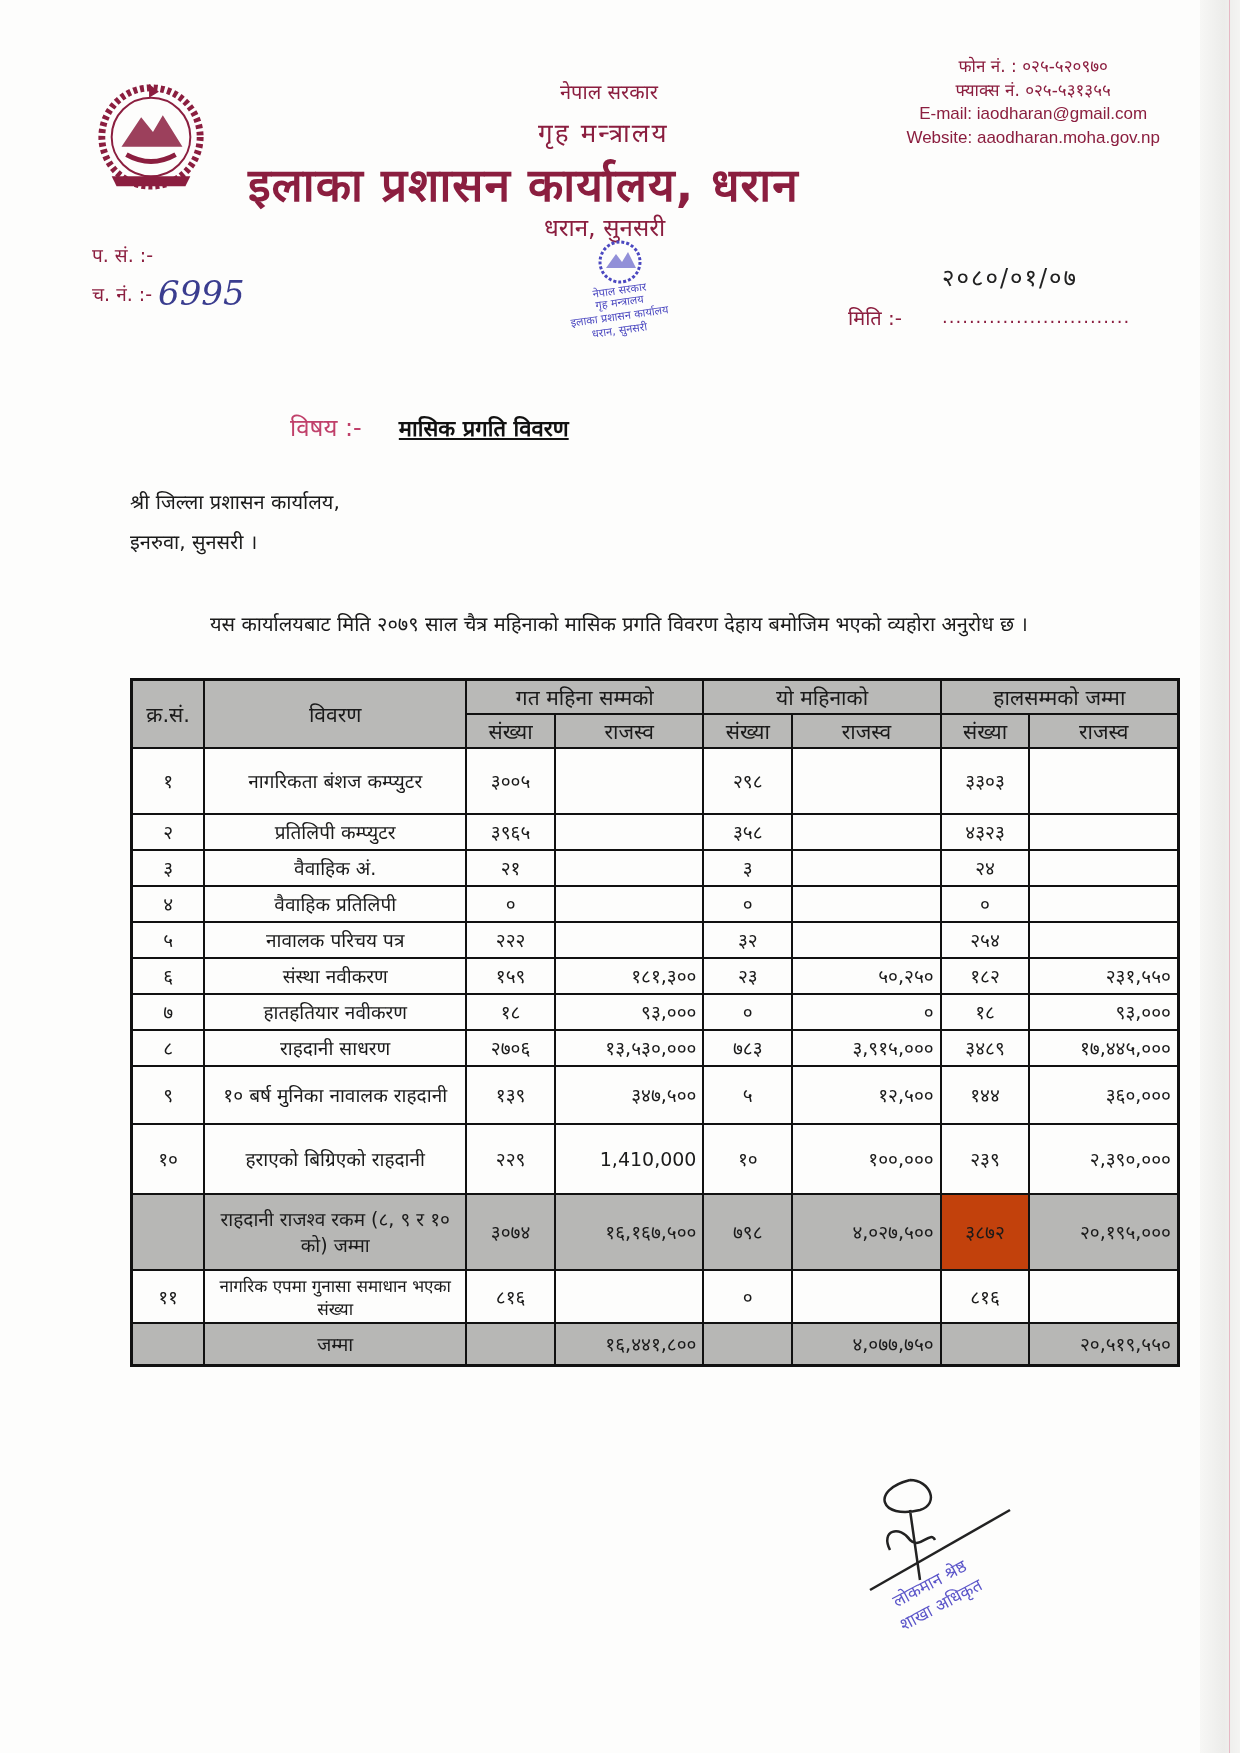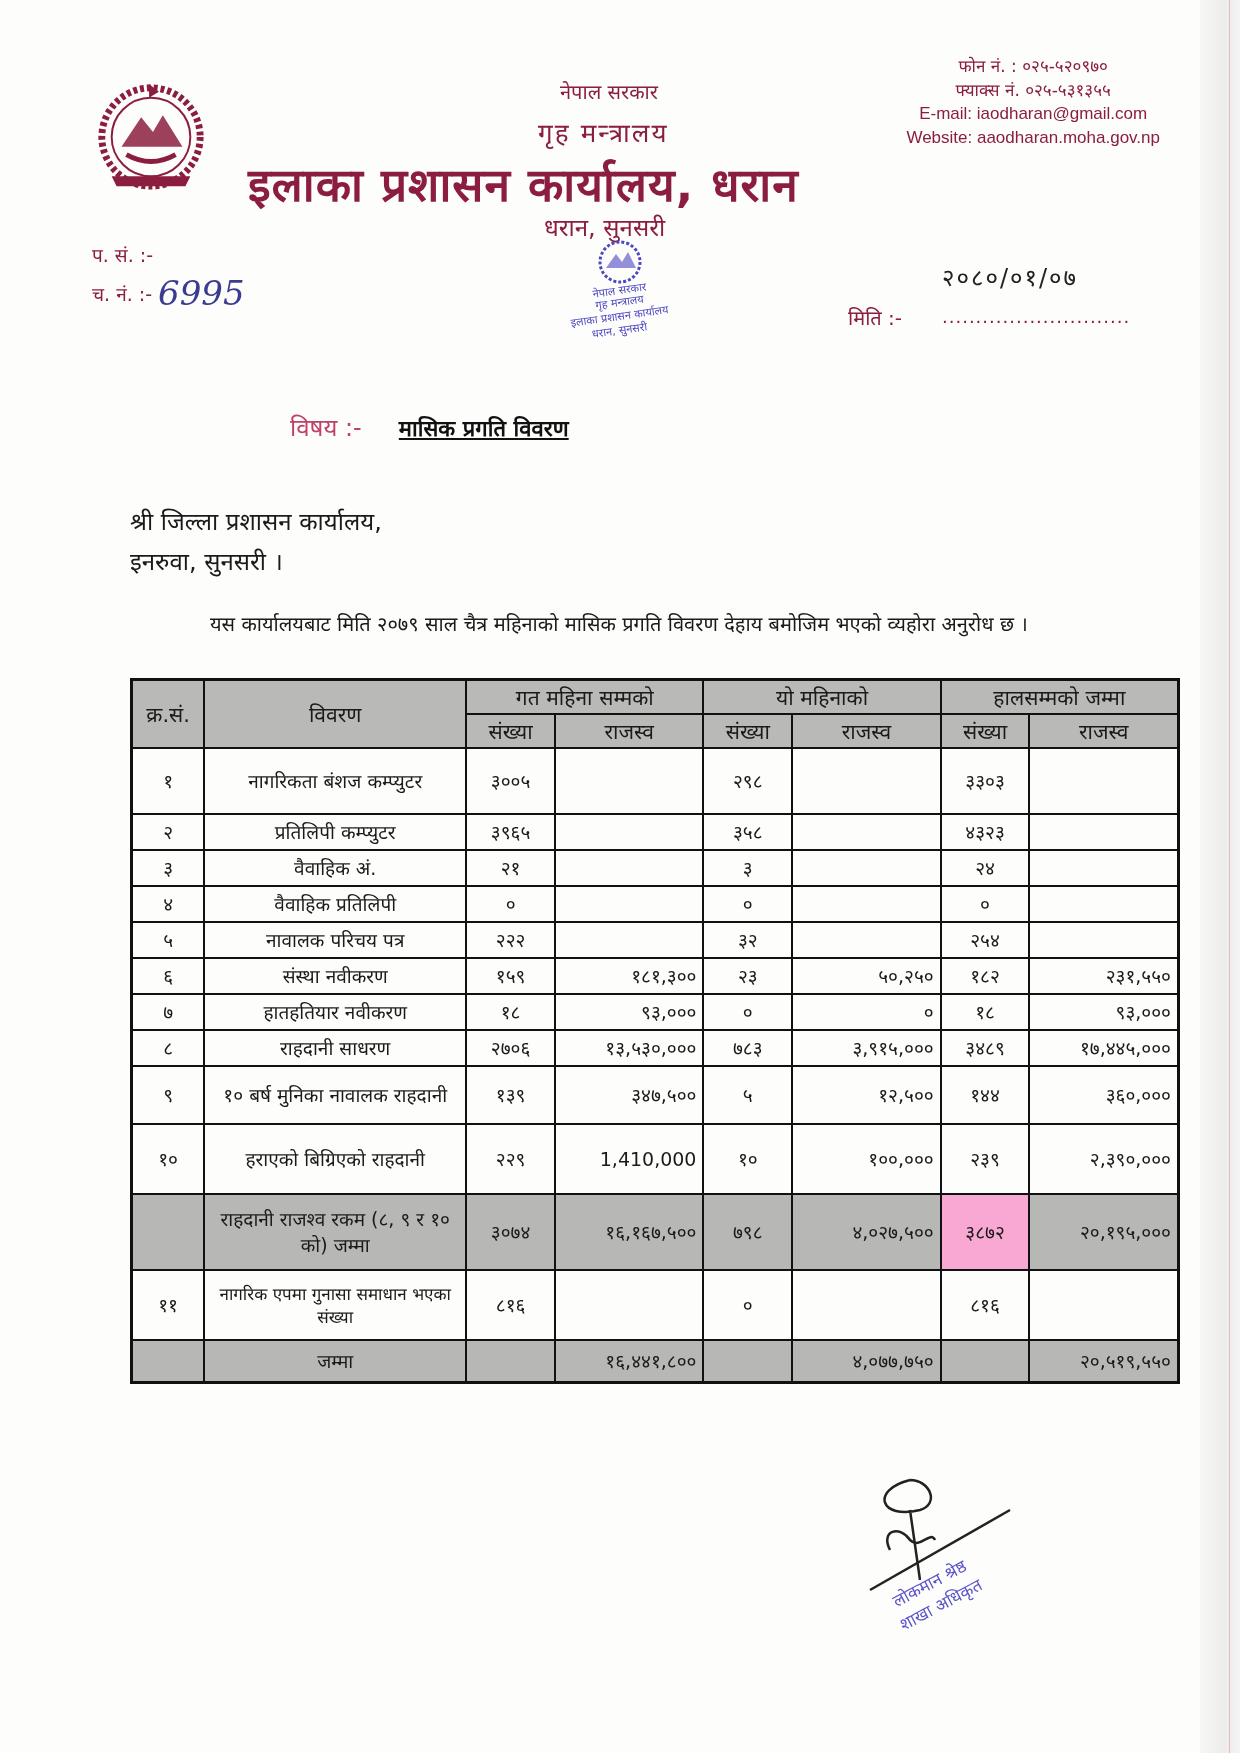--- a/index.html
+++ b/index.html
@@ -31,37 +31,37 @@
   .stamp { position: absolute; left: 560px; top: 236px; width: 120px; height: 104px; }
 
   .date-value { position: absolute; left: 942px; top: 260px; font-size: 24px; color: #222; letter-spacing: 2px; }
   .date-label { position: absolute; left: 848px; top: 304px; font-size: 20px; color: #8b1e3f; }
   .date-dots { position: absolute; left: 942px; top: 306px; font-size: 18px; color: #8b1e3f; letter-spacing: 1px; }
 
   .subject { position: absolute; left: 290px; top: 410px; }
   .subject-label { font-size: 24px; color: #c0406a; margin-right: 32px; }
   .subject-text { font-size: 22px; font-weight: bold; text-decoration: underline; color: #111; }
 
-  .addressee { position: absolute; left: 130px; top: 502px; font-size: 24px; line-height: 40px; }
+  .addressee { position: absolute; left: 130px; top: 482px; font-size: 20px; line-height: 40px; }
 
   .body-para { position: absolute; left: 130px; top: 604px; width: 1020px; font-size: 20px; line-height: 40px; text-indent: 80px; }
 
   table.report {
     position: absolute; left: 130px; top: 678px; width: 1050px;
     border-collapse: collapse; font-size: 19px;
     border: 3px solid #111;
   }
   table.report th, table.report td { border: 2px solid #111; padding: 2px 6px; }
   table.report thead th { background: #b9b9b7; font-weight: normal; font-size: 21px; text-align: center; }
   table.report td.sn { text-align: center; width: 56px; }
   table.report td.desc { text-align: center; width: 240px; }
   table.report td.cnt { text-align: center; width: 72px; }
   table.report td.rev { text-align: right; width: 130px; }
   table.report tr.shade td { background: #b7b7b5; }
-  table.report tr.shade td.white { background: #f9a8d4; }
+  table.report tr.shade td.white { background: #c2410c; }
   .small-desc { font-size: 17px; }
 
   .signature { position: absolute; left: 850px; top: 1470px; width: 180px; height: 130px; }
   .sign-stamp { position: absolute; left: 890px; top: 1570px; transform: rotate(-28deg); color: #5b55c9; font-size: 17px; line-height: 24px; text-align: center; }
 </style>
 </head>
 <body>
 
 <div class="page-edge"></div>
 <div class="edge-line"></div>
@@ -245,21 +245,21 @@
       <tr class="shade" style="height: 76px;">
         <td class="sn"></td>
         <td class="desc">राहदानी राजश्व रकम (८, ९ र १० को) जम्मा</td>
         <td class="cnt">३०७४</td>
         <td class="rev">१६,१६७,५००</td>
         <td class="cnt">७९८</td>
         <td class="rev">४,०२७,५००</td>
         <td class="cnt white">३८७२</td>
         <td class="rev">२०,१९५,०००</td>
       </tr>
-      <tr style="height: 70px;">
+      <tr style="height: 53px;">
         <td class="sn">११</td>
         <td class="desc small-desc">नागरिक एपमा गुनासा समाधान भएका संख्या</td>
         <td class="cnt">८१६</td>
         <td class="rev"></td>
         <td class="cnt">०</td>
         <td class="rev"></td>
         <td class="cnt">८१६</td>
         <td class="rev"></td>
       </tr>
       <tr class="shade" style="height: 42px;">

